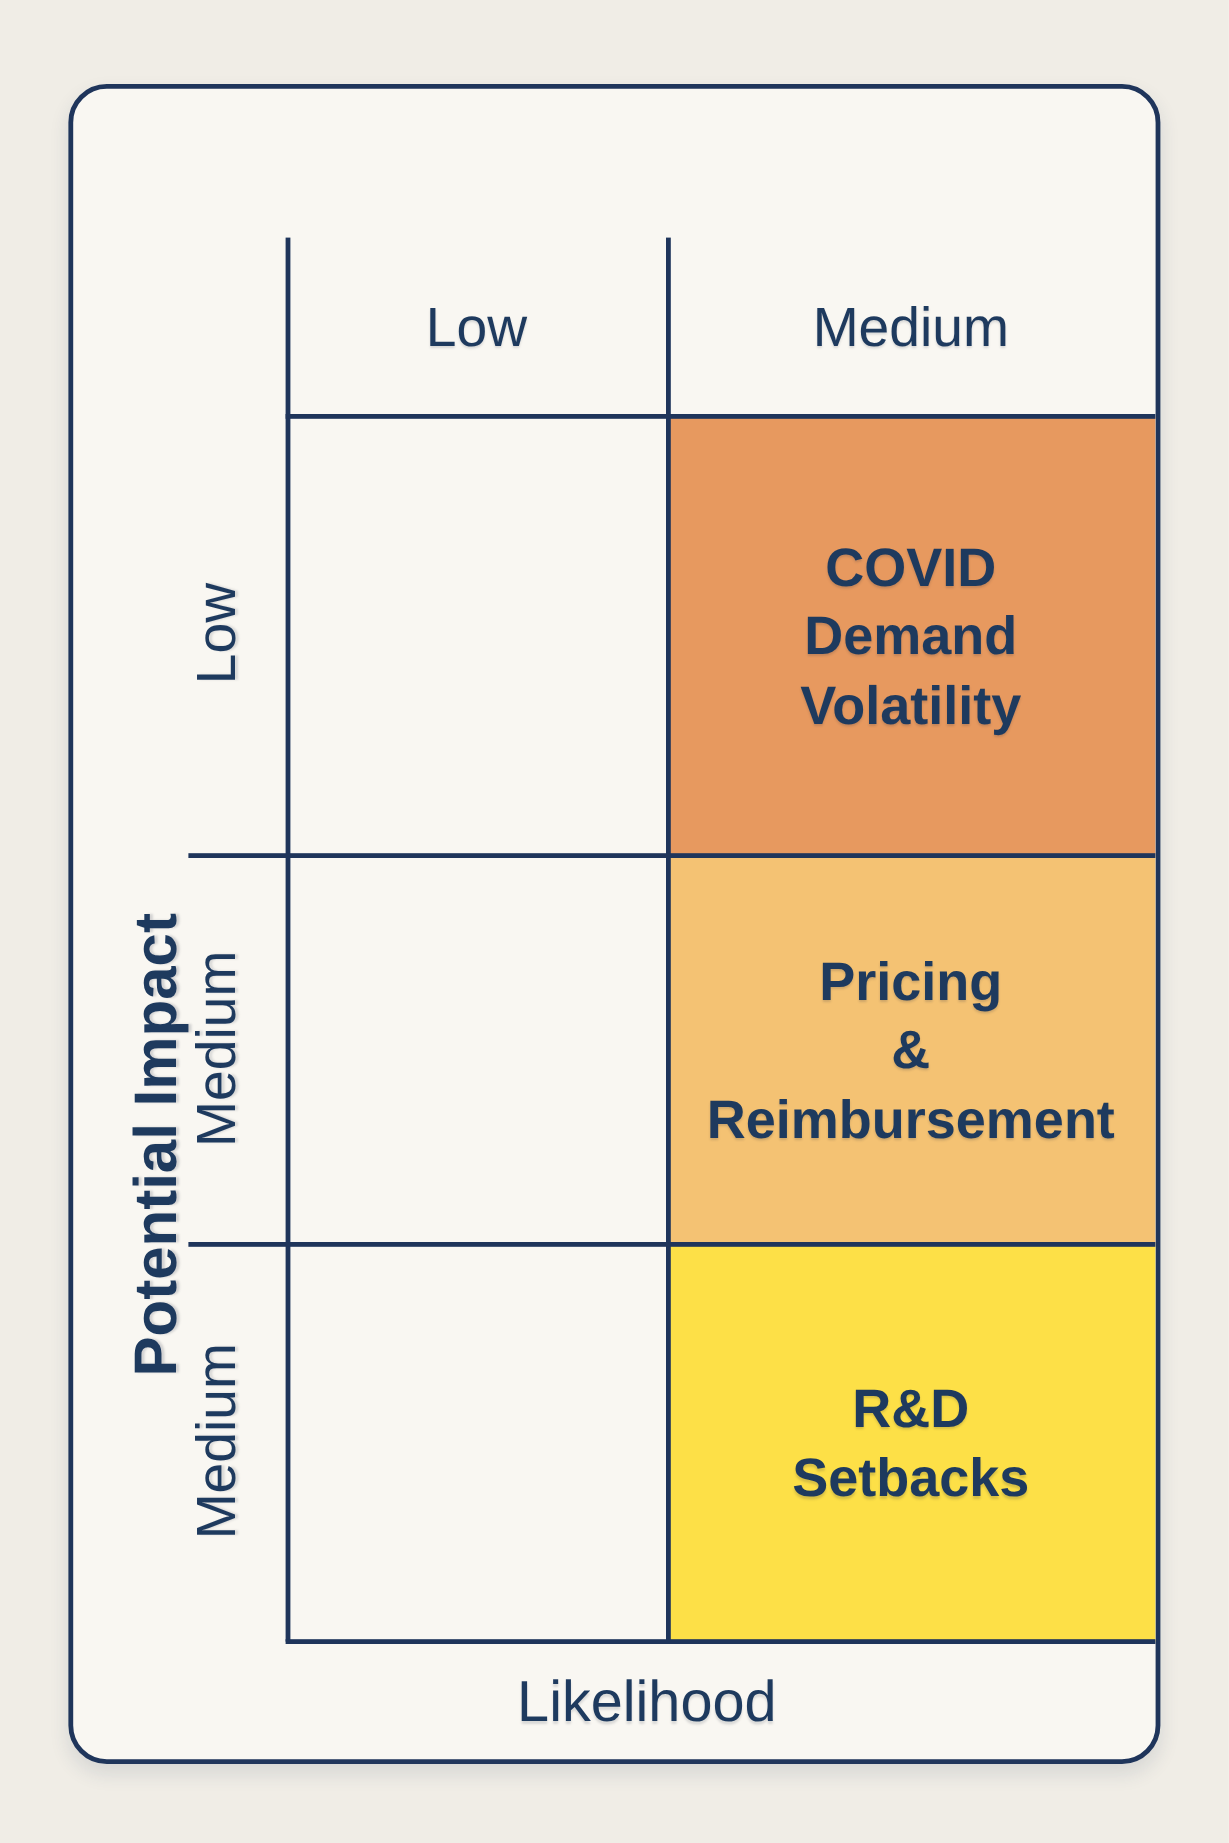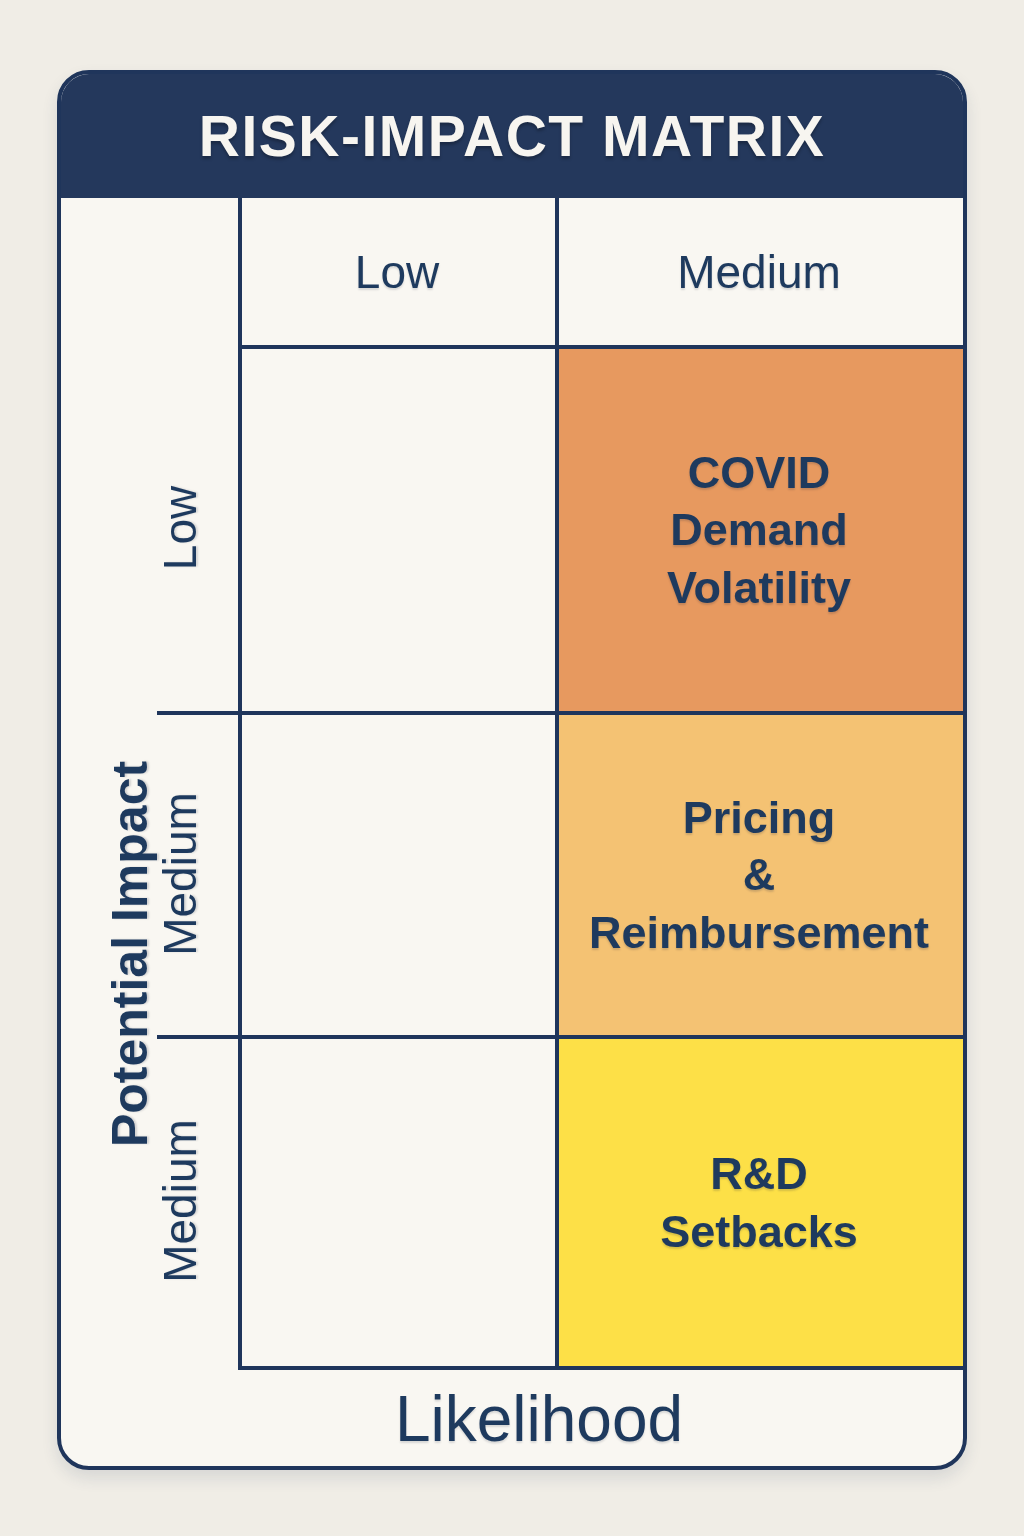--- a/index.html
+++ b/index.html
@@ -120,35 +120,32 @@
   .row-3 { top: 1127px; }
   .y-axis-label {
     font-size: 50px;
     font-weight: 700;
     left: 69px;
     top: 880px;
     transform: translate(-50%, -50%) rotate(-90deg);
     text-shadow: 0 2px 2px rgba(31,41,61,0.18);
   }
   .x-axis-label {
-    font-size: 64px;
+    font-size: 48px;
     font-weight: 500;
     left: 478px;
     top: 1345px;
     text-shadow: 0 2px 2px rgba(31,41,61,0.15);
   }
 </style>
 </head>
 <body>
 
 <div class="card">
 
-  <div class="header" style="background-color: rgb(36, 56, 92);">
-    <div class="title">RISK-IMPACT MATRIX</div>
-  </div>
 
   <div class="empty-cell empty-top"></div>
   <div class="empty-cell empty-middle"></div>
   <div class="empty-cell empty-bottom"></div>
 
   <div class="cell cell-covid" style="background-color: rgb(231, 153, 95);">
     <span>COVID
 Demand
 Volatility</span>
   </div>

